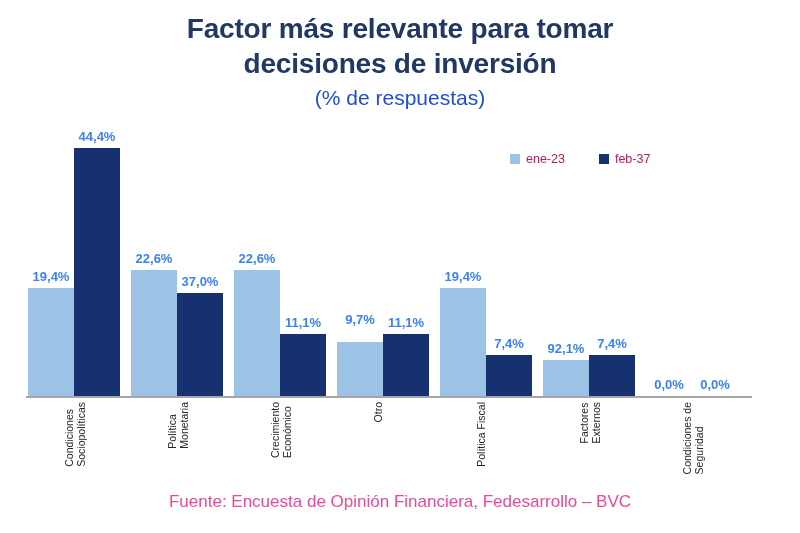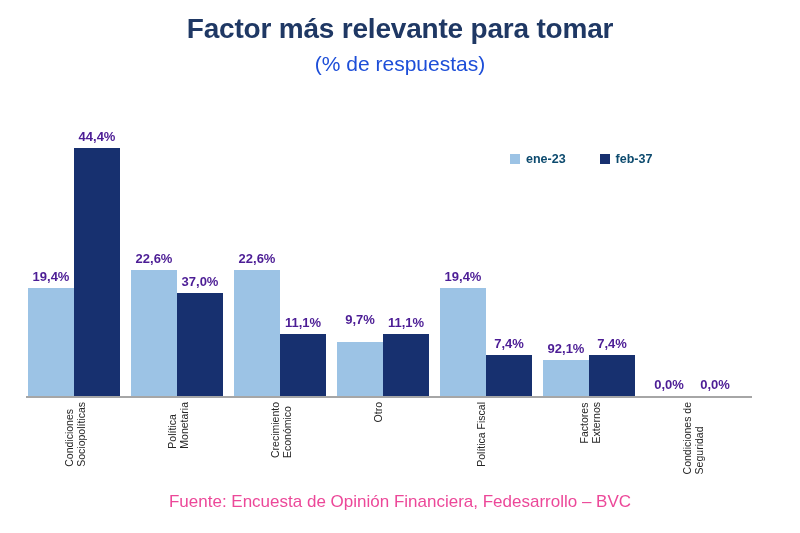--- a/index.html
+++ b/index.html
@@ -57,22 +57,22 @@
     align-items: center;
     gap: 6px;
   }
   .legend-swatch {
     width: 10px;
     height: 10px;
     display: inline-block;
   }
   .legend-label {
     font-size: 12.5px;
-    color: #0c4a6e;
-    font-weight: bold;
+    color: #be185d;
+    font-weight: normal;
     white-space: nowrap;
   }
 
   
   #plot {
     position: absolute;
     left: 0;
     top: 0;
     width: 800px;
     height: 533px;
@@ -89,21 +89,21 @@
     position: absolute;
     bottom: 137px; 
   }
   .bar-ene { background: #9cc3e5; }
   .bar-feb { background: #17306f; }
 
   .bar-label {
     position: absolute;
     font-size: 13px;
     font-weight: bold;
-    color: #4c1d95;
+    color: #3b82f6;
     white-space: nowrap;
     text-align: center;
   }
 
   
   .cat-label {
     position: absolute;
     top: 402px;
     transform-origin: left top;
     transform: rotate(-90deg) translate(-100%, 0);
@@ -129,20 +129,21 @@
 </style>
 </head>
 <body>
 
 <div id="slide">
 
   <div id="title-block">
     <div id="chart-title">
       <span>Factor más relevante para tomar</span>
       <br>
+      <span>decisiones de inversión</span>
     </div>
     <div id="chart-subtitle">(% de respuestas)</div>
   </div>
 
   <div id="legend">
     <div class="legend-item">
       <span class="legend-swatch" style="background: rgb(156, 195, 229);"></span>
       <span class="legend-label">ene-23</span>
     </div>
     <div class="legend-item">

